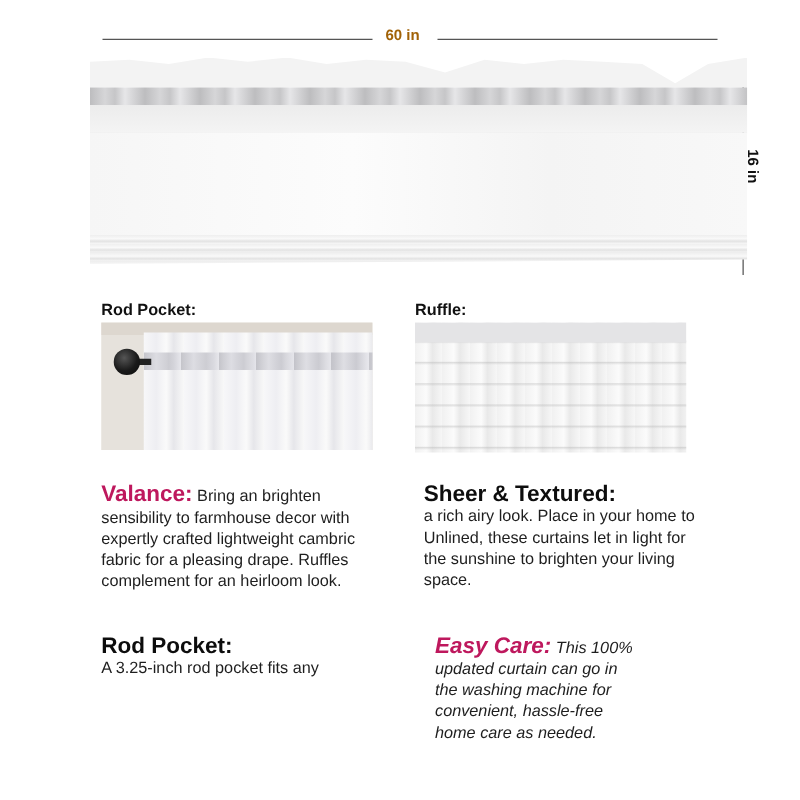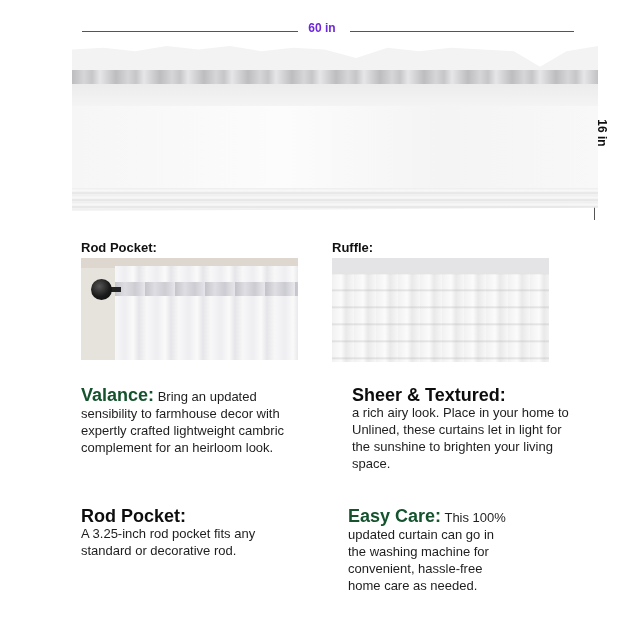--- a/index.html
+++ b/index.html
@@ -3,21 +3,21 @@
 <meta charset="utf-8">
 <style>
   html, body { margin:0; padding:0; }
   body { width:640px; height:640px; background:#ffffff; position:relative; overflow:hidden;
          font-family:"Liberation Sans", "DejaVu Sans", sans-serif; color:#1a1a1a; }
 
   
   .hline { position:absolute; height:1px; background:#555; }
   .vline { position:absolute; width:1px; background:#555; }
   .dim-label-top { position:absolute; top:21px; left:300px; width:44px; text-align:center;
-                   font-size:12px; font-weight:bold; color:#6d28d9; }
+                   font-size:12px; font-weight:bold; color:#a16207; }
   .dim-label-right { position:absolute; left:582px; top:126px; width:40px; text-align:center;
                      font-size:12px; font-weight:bold; color:#111; transform:rotate(90deg); transform-origin:center; }
 
   
   .valance { position:absolute; left:72px; top:46px; width:526px; height:172px; overflow:hidden;
              clip-path: polygon(0% 2%, 6% 1%, 12% 3%, 18% 0%, 24% 2%, 30% 0%, 36% 3%, 42% 1%, 48% 2%, 54% 7%, 60% 1%, 66% 3%, 72% 1%, 78% 2%, 84% 3%, 89% 12%, 94% 3%, 100% 0%, 100% 94%, 0% 96%); }
   .v-head { position:absolute; left:0; top:0; width:100%; height:24px; background:#f3f3f3; }
   .v-pocket { position:absolute; left:0; top:24px; width:100%; height:14px;
               background: repeating-linear-gradient(90deg, #bdbdbf 0px, #d6d6d8 12px, #c6c6c8 20px, #e6e6e8 28px, #bdbdbf 44px); }
   .v-band { position:absolute; left:0; top:38px; width:100%; height:22px; background:linear-gradient(#ececec,#f4f4f4); border-bottom:1px solid #e2e2e2; }
@@ -42,21 +42,21 @@
   .thumb-ruffle { left:332px; top:258px; width:217px; height:104px;
                   background:
                     repeating-linear-gradient(180deg, rgba(0,0,0,0) 0px, rgba(0,0,0,0) 14px, rgba(170,170,170,.35) 15px, rgba(0,0,0,0) 17px),
                     repeating-linear-gradient(90deg, #f1f1f1 0px, #fbfbfb 9px, #e9e9e9 14px, #f7f7f7 22px);
   }
   .ruffle-topband { position:absolute; left:0; top:0; width:100%; height:16px; background:#e4e4e6; }
 
   
   .feature { position:absolute; font-size:13px; line-height:17px; color:#1e1e1e; }
   .feature .ftitle { font-size:18px; font-weight:bold; color:#0d0d0d; }
-  .feature .ftitle-inline { font-size:18px; font-weight:bold; color:#14532d; }
+  .feature .ftitle-inline { font-size:18px; font-weight:bold; color:#be185d; }
   .feature .line { display:block; white-space:nowrap; }
 </style>
 </head>
 <body>
 
 <div class="hline" style="left:82px; top:31px; width:216px;"></div>
 <div class="dim-label-top">60 in</div>
 <div class="hline" style="left:350px; top:31px; width:224px;"></div>
 
 <div class="vline" style="left:594px; top:56px; height:58px;"></div>
@@ -80,39 +80,39 @@
   <div class="rod-curtain-shade"></div>
   <div class="rod-bar"></div>
   <div class="rod-finial"></div>
 </div>
 
 <div class="thumb thumb-ruffle">
   <div class="ruffle-topband"></div>
 </div>
 
 <div class="feature" style="left:81px; top:387px; width:250px;">
-  <span class="line"><span class="ftitle-inline">Valance:</span><span> Bring an updated</span></span>
+  <span class="line"><span class="ftitle-inline">Valance:</span><span> Bring an brighten</span></span>
   <span class="line">sensibility to farmhouse decor with</span>
   <span class="line">expertly crafted lightweight cambric</span>
+  <span class="line">fabric for a pleasing drape. Ruffles</span>
   <span class="line">complement for an heirloom look.</span>
 </div>
 
-<div class="feature" style="left:352px; top:387px; width:250px;">
+<div class="feature" style="left:339px; top:387px; width:250px;">
   <span class="line ftitle">Sheer &amp; Textured:</span>
   <span class="line">a rich airy look. Place in your home to</span>
   <span class="line">Unlined, these curtains let in light for</span>
   <span class="line">the sunshine to brighten your living</span>
   <span class="line">space.</span>
 </div>
 
 <div class="feature" style="left:81px; top:508px; width:250px;">
   <span class="line ftitle">Rod Pocket:</span>
   <span class="line">A 3.25-inch rod pocket fits any</span>
-  <span class="line">standard or decorative rod.</span>
 </div>
 
-<div class="feature" style="left:348px; top:508px; width:250px;">
+<div class="feature" style="left:348px; top:508px; width:250px;font-style:italic;">
   <span class="line"><span class="ftitle-inline">Easy Care:</span><span> This 100%</span></span>
   <span class="line">updated curtain can go in</span>
   <span class="line">the washing machine for</span>
   <span class="line">convenient, hassle-free</span>
   <span class="line">home care as needed.</span>
 </div>
 
 </body></html>

